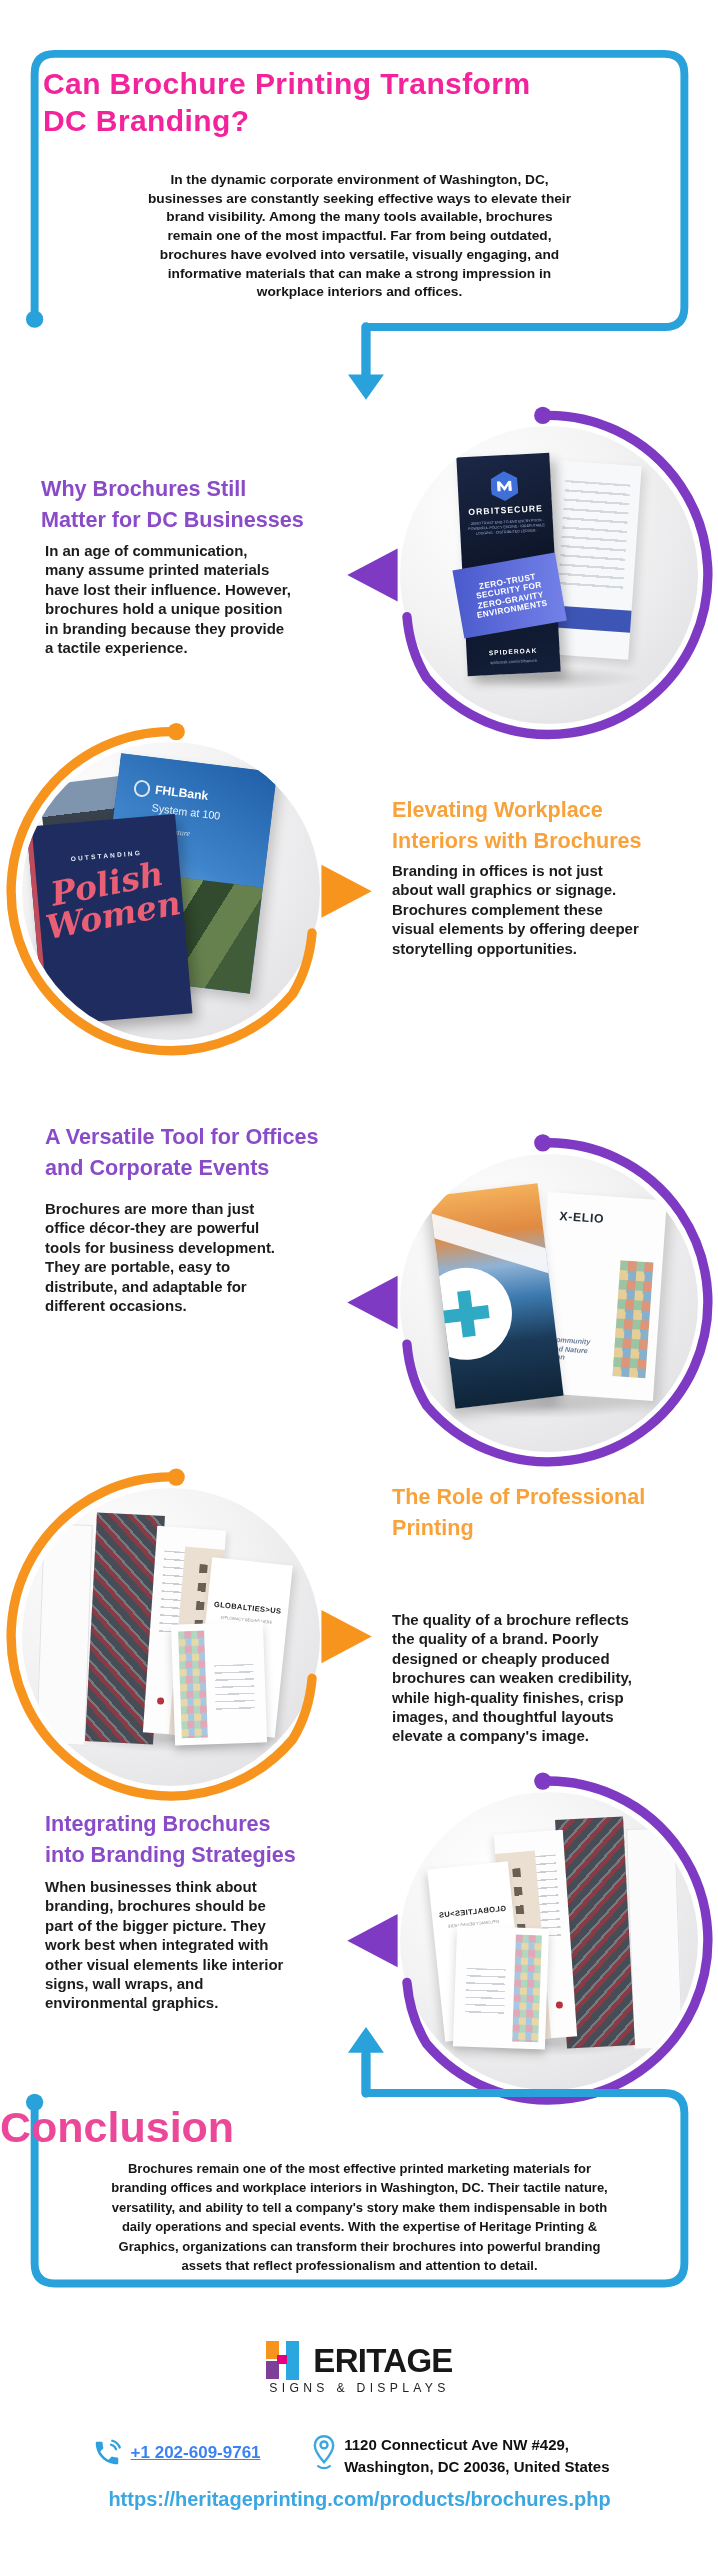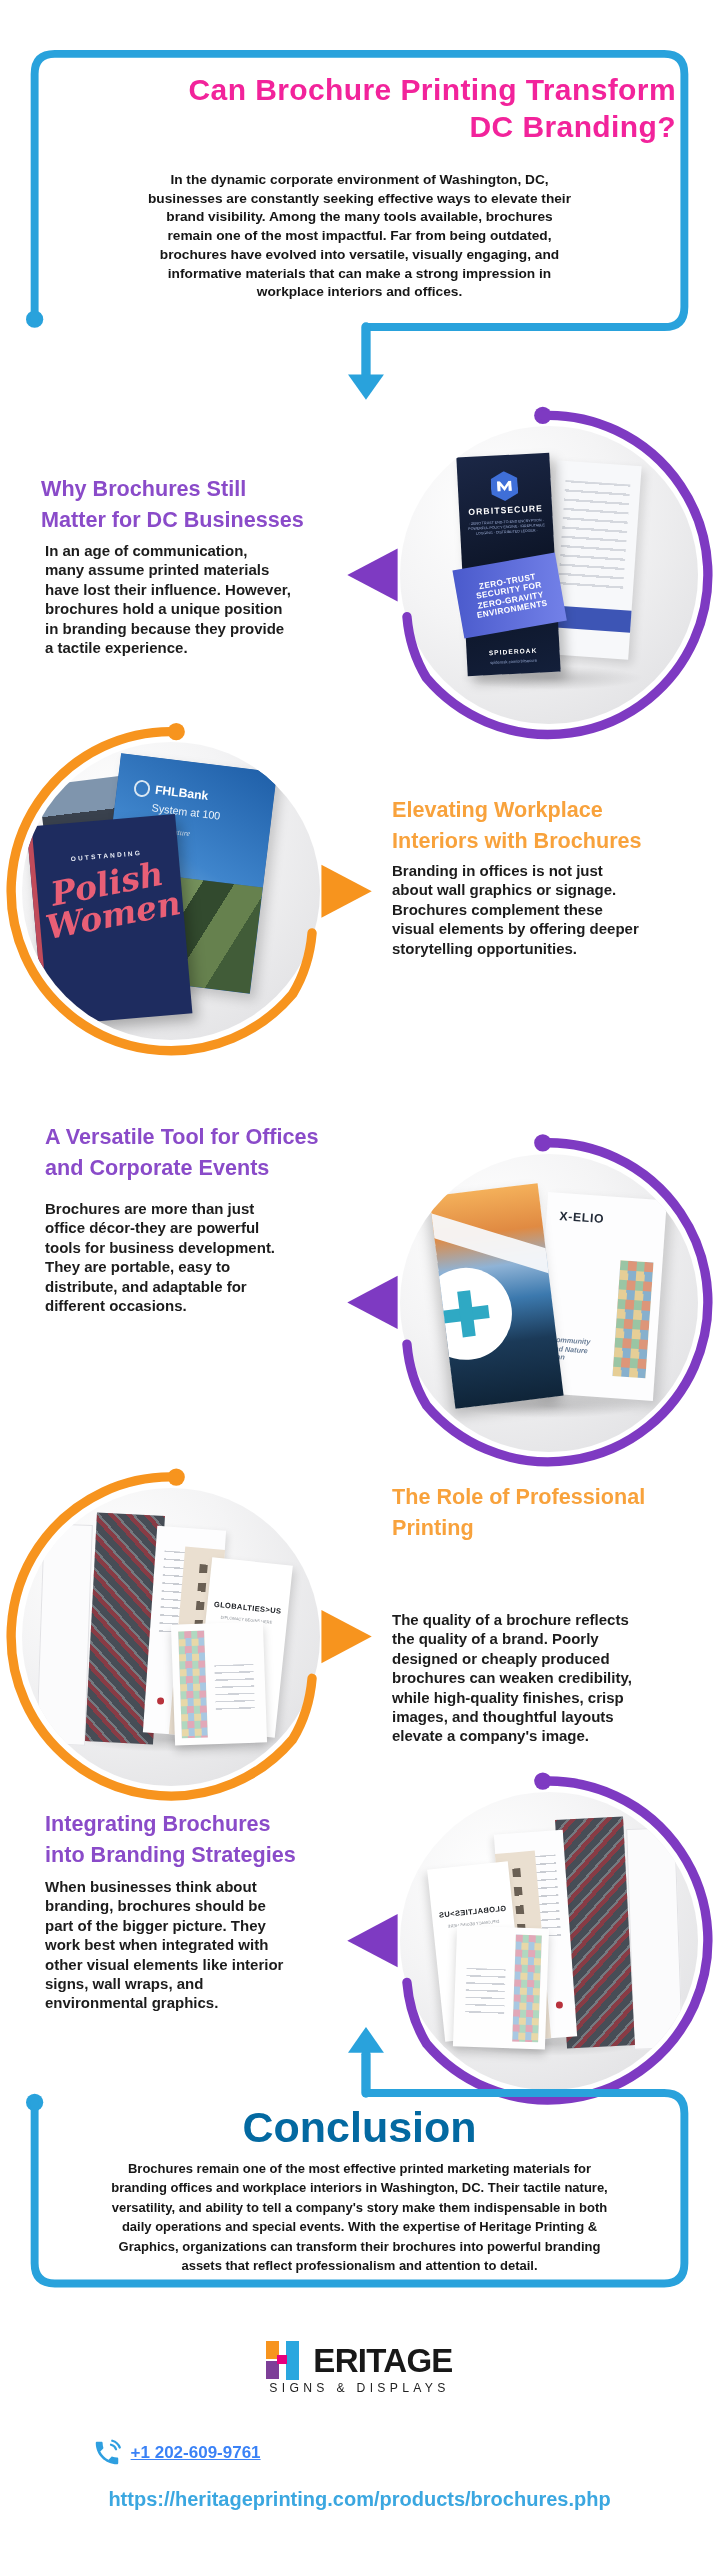--- a/index.html
+++ b/index.html
@@ -2,34 +2,34 @@
 <html style="font-size:11.5px"><head>
 <meta charset="utf-8">
 <style>
   html,body{margin:0;padding:0;background:#ffffff;}
   .page{position:relative;width:719px;height:2576px;background:#ffffff;overflow:hidden;
         font-family:"Liberation Sans",sans-serif;}
   .overlay{position:absolute;left:0;top:0;z-index:5;pointer-events:none;}
   .txt{position:absolute;z-index:6;white-space:pre-line;}
 
   
-  .page-title{left:43px;top:71px;width:633px;text-align:right;
+  .page-title{left:43px;top:65px;width:633px;text-align:left;
               font:700 30px/37px "Liberation Sans",sans-serif;color:#F2239B;letter-spacing:0.4px;}
   .intro-text{left:61px;top:171px;width:597px;text-align:center;
               font:700 13.7px/18.7px "Liberation Sans",sans-serif;color:#161616;}
 
   
   .sec-heading{font:700 21.6px/31px "Liberation Sans",sans-serif;}
   .sec-heading.purple{color:#8A4BC9;}
   .sec-heading.orange{color:#F8A23C;}
   .sec-body{font:700 15px/19.4px "Liberation Sans",sans-serif;color:#1c1c1c;}
 
   
-  .conclusion-title{left:0;top:2102px;width:719px;text-align:center;
-              font:700 43px/50px "Liberation Sans",sans-serif;color:#0369a1;}
+  .conclusion-title{left:0;top:2102px;width:719px;text-align:left;
+              font:700 43px/50px "Liberation Sans",sans-serif;color:#ec4899;}
   .conclusion-body{left:72px;top:2159px;width:575px;text-align:center;
               font:700 13px/19.4px "Liberation Sans",sans-serif;color:#161616;}
 
   
   .photo{position:absolute;width:298px;height:298px;border-radius:50%;overflow:hidden;z-index:2;
          background:radial-gradient(circle at 32% 28%,#ffffff 0%,#f4f4f5 40%,#e5e5e7 78%,#d8d8da 100%);}
   .floor-shadow{position:absolute;left:50px;top:239px;width:201px;height:26px;
          background:radial-gradient(ellipse at center,rgba(0,0,0,.16),transparent 65%);}
 
   
@@ -344,17 +344,26 @@
 
   <div class="phone-group">
     <svg width="30" height="30" viewBox="0 0 24 24">
       <path fill="#2E9FE0" d="M6.62 10.79c1.44 2.83 3.76 5.14 6.59 6.59l2.2-2.21c.27-.27.67-.36 1.02-.24 1.12.37 2.33.57 3.57.57.55 0 1 .45 1 1V20c0 .55-.45 1-1 1-9.39 0-17-7.61-17-17 0-.55.45-1 1-1h3.5c.55 0 1 .45 1 1 0 1.25.2 2.45.57 3.57.11.35.03.74-.25 1.02l-2.2 2.2z"></path>
       <path fill="none" stroke="#2E9FE0" stroke-width="1.8" stroke-linecap="round" d="M15.2 5.4a5.4 5.4 0 0 1 4 3.6"></path>
       <path fill="none" stroke="#2E9FE0" stroke-width="1.8" stroke-linecap="round" d="M16.2 2.2a8.8 8.8 0 0 1 6 5.4"></path>
     </svg>
     <span class="phone-number">+1 202-609-9761</span>
   </div>
 
+  <div class="addr-group">
+    <svg width="26" height="37" viewBox="0 0 24 34">
+      <path fill="none" stroke="#3BA7E0" stroke-width="2.2" d="M12 2 C7 2 3.5 5.8 3.5 10.4 c0 6 8.5 15.6 8.5 15.6 s8.5-9.6 8.5-15.6 C20.5 5.8 17 2 12 2 Z"></path>
+      <circle cx="12" cy="10" r="3.2" fill="none" stroke="#3BA7E0" stroke-width="2.2"></circle>
+      <path fill="none" stroke="#3BA7E0" stroke-width="2" stroke-linecap="round" d="M6.5 29.5 q5.5 4 11 0"></path>
+    </svg>
+    <span class="address">1120 Connecticut Ave NW #429,
+Washington, DC 20036, United States</span>
+  </div>
 
   <div class="txt website-url">https://heritageprinting.com/products/brochures.php</div>
 
 </div>
 
 
 </body></html>

